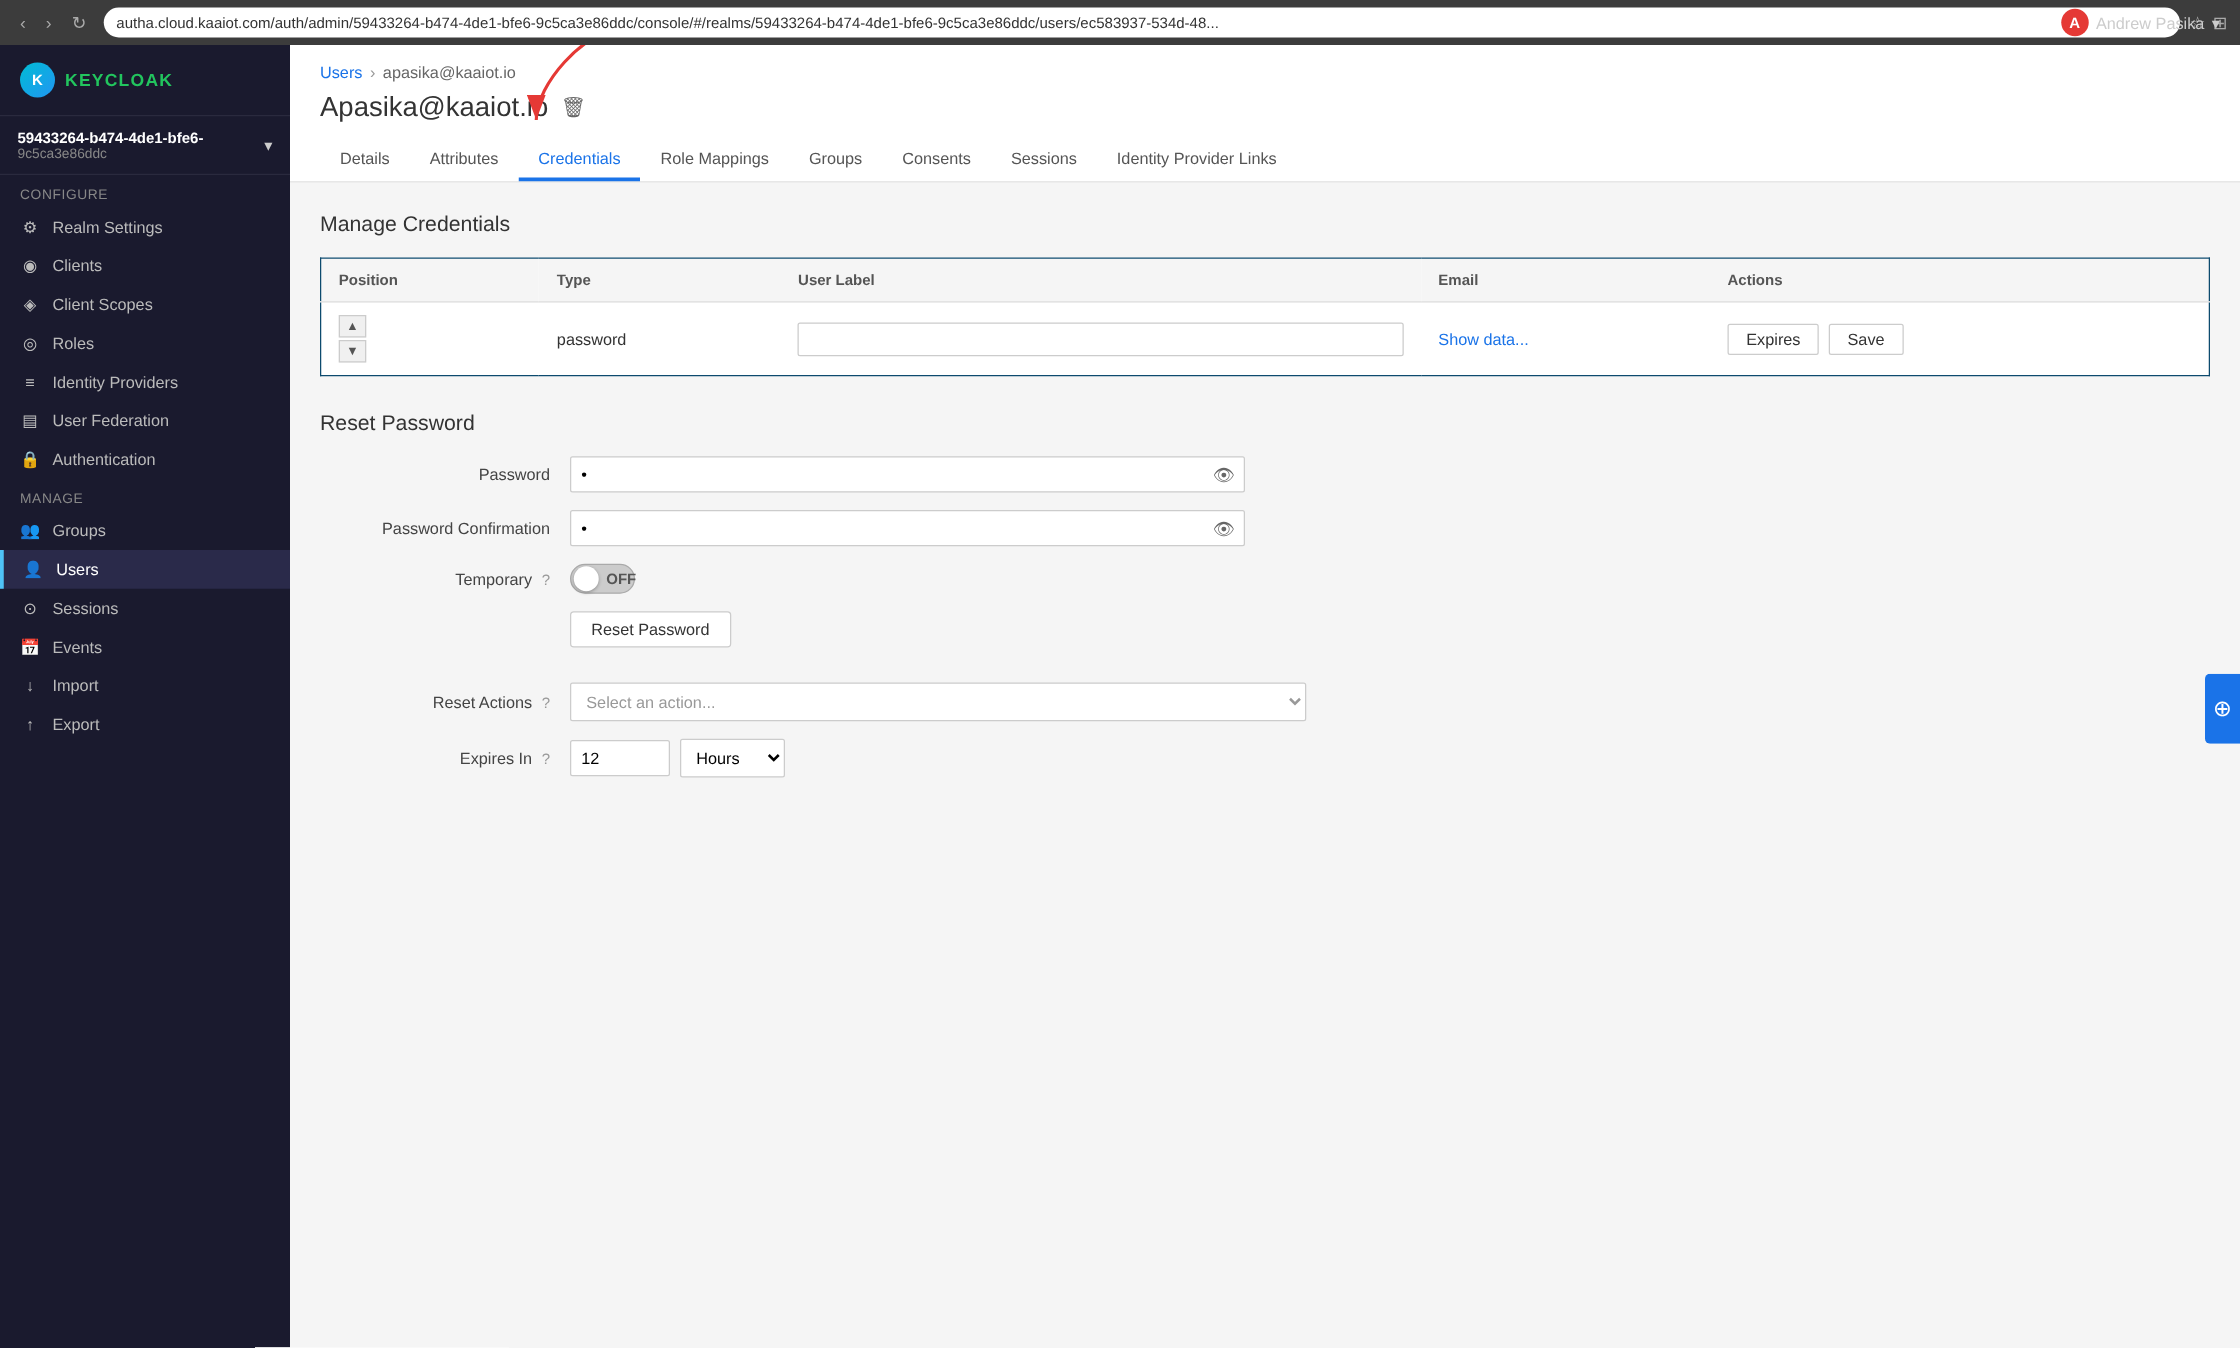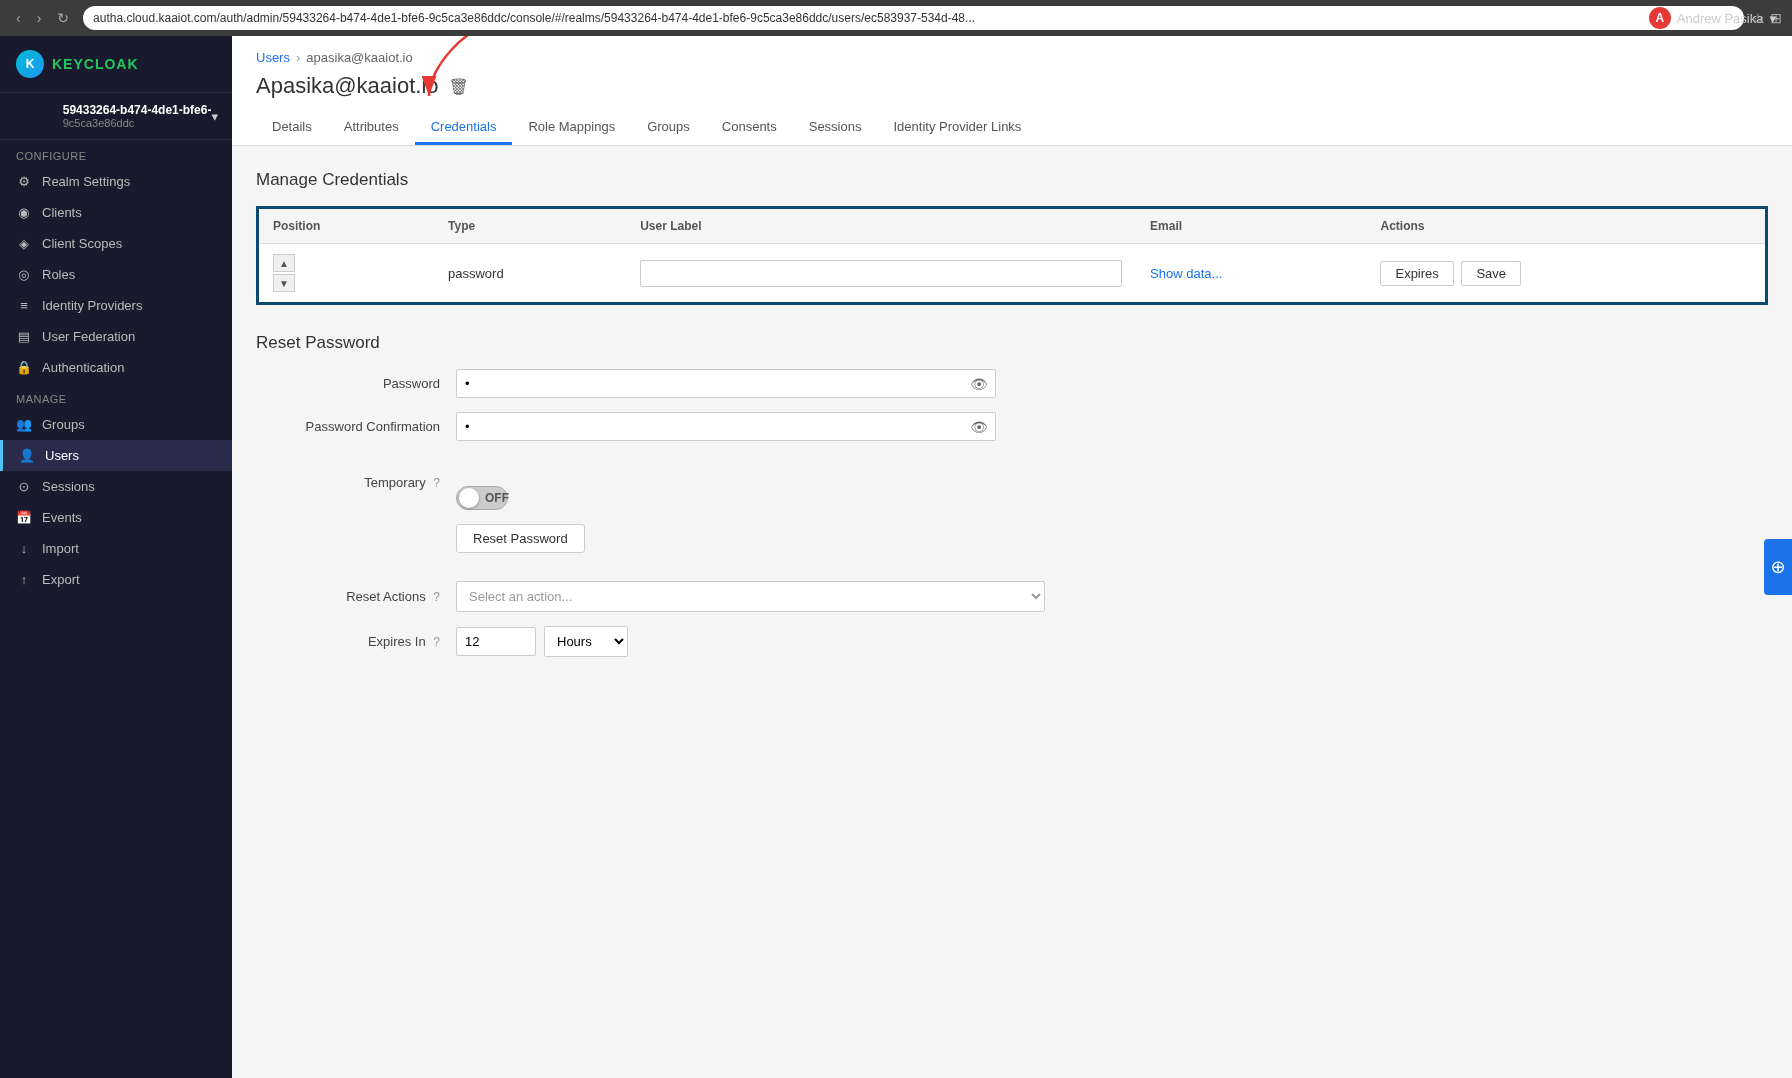--- a/index.html
+++ b/index.html
@@ -64,21 +64,21 @@
     }
     .logo-text { color: #22c55e; font-size: 14px; font-weight: bold; letter-spacing: 1px; }
 
     .realm-selector {
       padding: 10px 14px;
       border-bottom: 1px solid #2a2a3e;
       cursor: pointer;
     }
     .realm-name { color: #fff; font-size: 12px; font-weight: bold; }
     .realm-sub { color: #888; font-size: 11px; }
-    .realm-selector-row { display: flex; justify-content: flex-end; align-items: center; }
+    .realm-selector-row { display: flex; justify-content: space-between; align-items: center; }
 
     .sidebar-section-label {
       padding: 10px 16px 4px;
       font-size: 11px;
       color: #888;
       text-transform: uppercase;
       letter-spacing: 0.5px;
     }
     .sidebar-item {
       display: flex;
@@ -159,21 +159,21 @@
       color: #333;
       font-weight: 500;
       margin-bottom: 16px;
     }
 
     
     .credentials-table {
       width: 100%;
       border-collapse: collapse;
       background: #fff;
-      border: 3px solid #0c4a6e;
+      border: 1px solid #0c4a6e;
       margin-bottom: 24px;
     }
     .credentials-table th {
       background: #f5f5f5;
       padding: 10px 14px;
       text-align: left;
       font-size: 12px;
       color: #555;
       font-weight: 600;
       border-bottom: 1px solid #ddd;
@@ -271,21 +271,20 @@
     .toggle-switch {
       width: 52px;
       height: 24px;
       background: #ccc;
       border-radius: 12px;
       position: relative;
       cursor: pointer;
       border: 1px solid #aaa;
       display: flex;
       align-items: center;
-      margin-top: 31px;
     }
     .toggle-knob {
       width: 20px; height: 20px;
       background: #fff;
       border-radius: 50%;
       position: absolute;
       left: 2px;
       box-shadow: 0 1px 3px rgba(0,0,0,0.3);
     }
     .toggle-label { font-size: 12px; color: #555; font-weight: bold; margin-left: 28px; }

